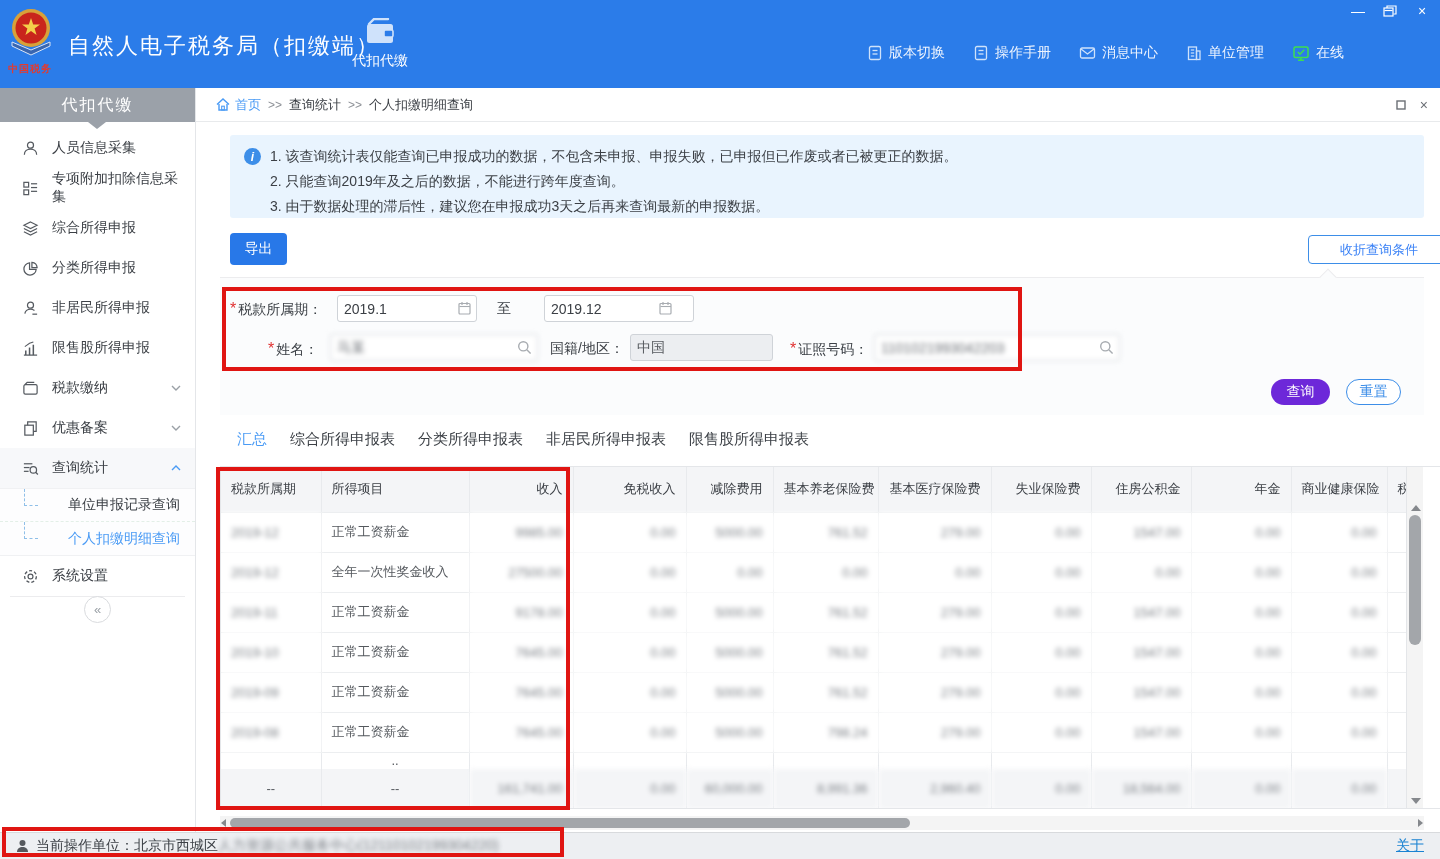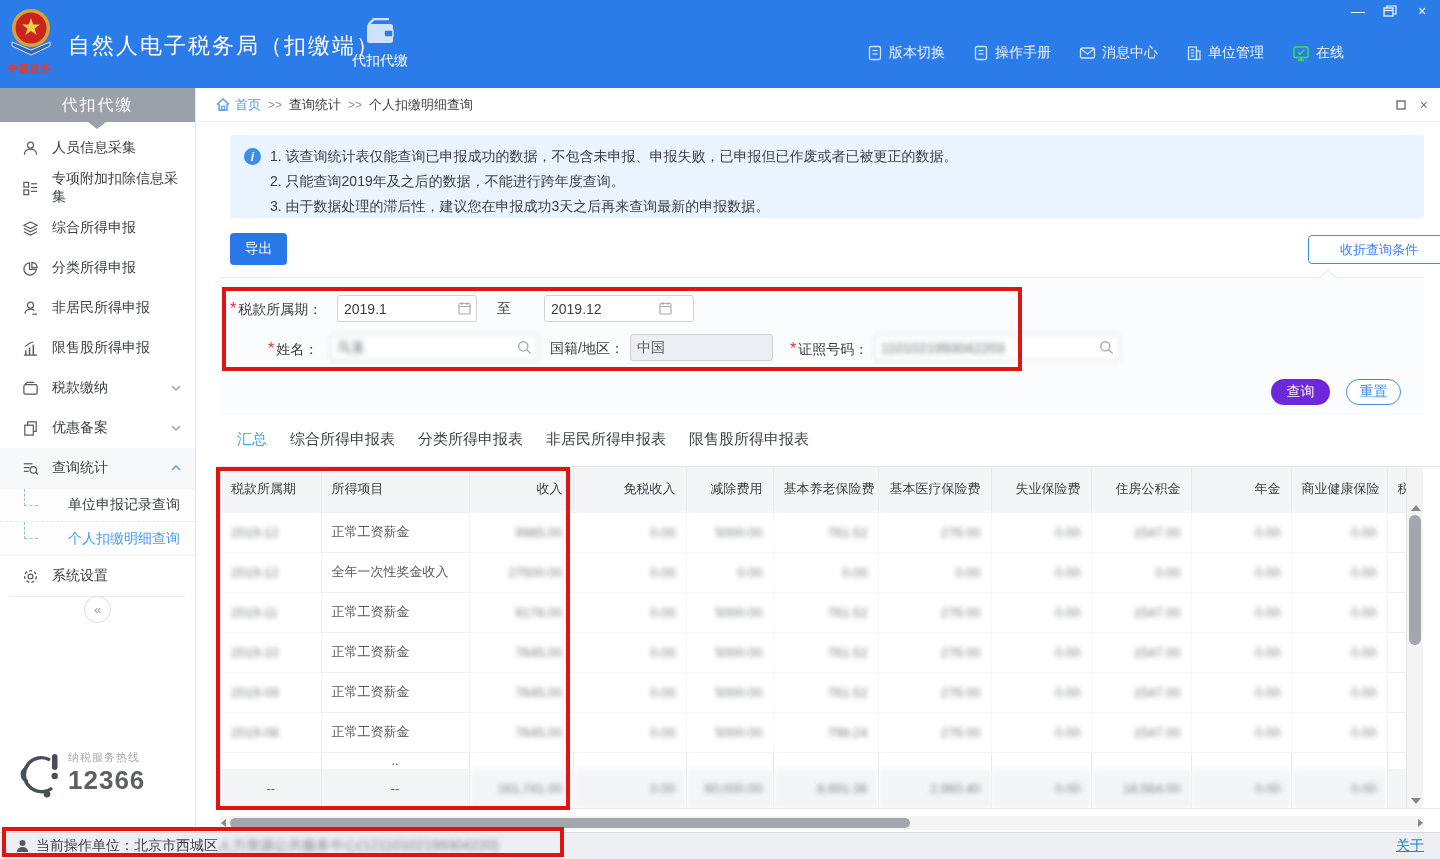--- a/index.html
+++ b/index.html
@@ -307,33 +307,20 @@
             <circle cx="9" cy="9" r="6.2" fill="none" stroke="#555a60" stroke-width="1.4" stroke-dasharray="3.2 2.2"></circle>
             <circle cx="9" cy="9" r="2.6" fill="none" stroke="#555a60" stroke-width="1.3"></circle>
           </svg>
         <span class="grow">系统设置</span>
       </div>
     </div>
 
     <div id="side-divider" class="abs"></div>
     <div id="collapse-btn" class="abs">«</div>
 
-    <div id="hotline" class="abs">
-      <svg width="46" height="56" viewBox="0 0 46 56">
-        <path d="M36 10 A17 17 0 1 0 38 38" fill="none" stroke="#4a4f55" stroke-width="3.4"></path>
-        <path d="M12 18 q-5 2 -4 8 q1 5 6 5" fill="none" stroke="#4a4f55" stroke-width="2.4"></path>
-        <circle cx="33" cy="44" r="3.4" fill="#4a4f55"></circle>
-        <rect x="38" y="4" width="5.5" height="16" rx="2.7" fill="#4a4f55"></rect>
-        <circle cx="40.7" cy="26" r="3.2" fill="#4a4f55"></circle>
-      </svg>
-      <div class="txt">
-        <div class="cap">纳税服务热线</div>
-        <div class="num">12366</div>
-      </div>
-    </div>
   </div>
 
   <div id="breadcrumb" class="abs">
     <span class="home">
       <svg width="14" height="13" viewBox="0 0 14 13">
           <path d="M1 6.5 L7 1 L13 6.5" fill="none" stroke="#4a9bf5" stroke-width="1.4"></path>
           <path d="M3 6 V12 H11 V6" fill="none" stroke="#4a9bf5" stroke-width="1.4"></path>
           <rect x="5.7" y="8.2" width="2.6" height="3.8" fill="none" stroke="#4a9bf5" stroke-width="1.1"></rect>
         </svg>
       <span>首页</span>

